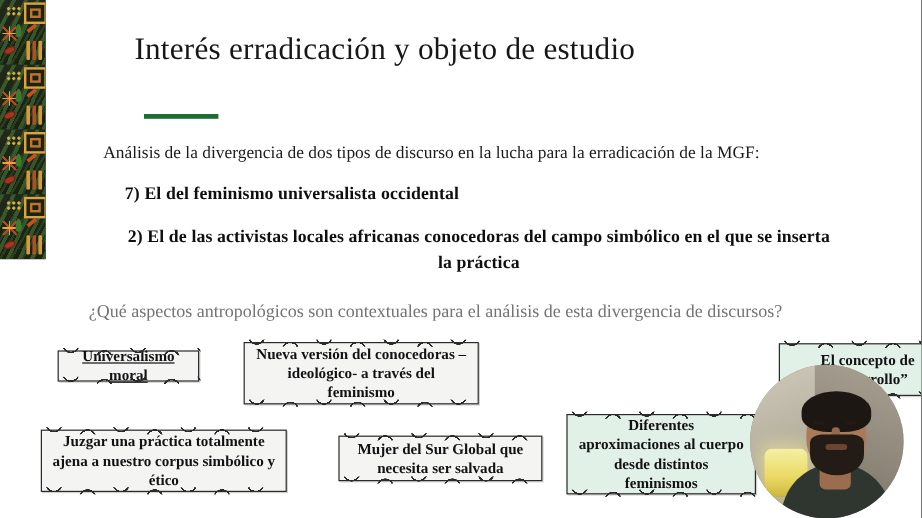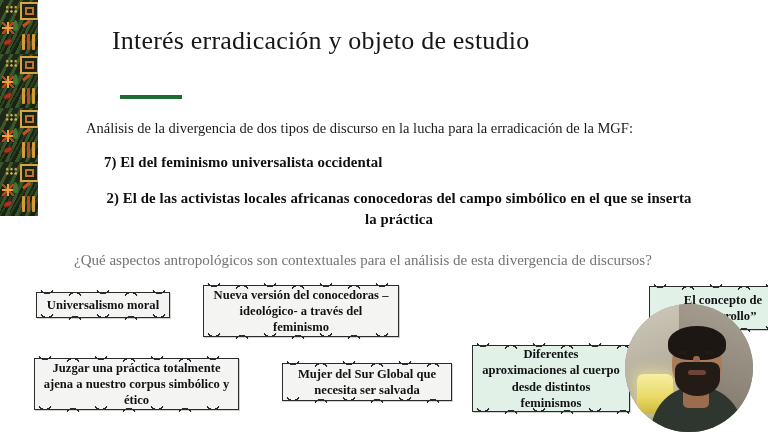--- a/index.html
+++ b/index.html
@@ -161,21 +161,21 @@
       radial-gradient(circle at 68px -3px, transparent 6px, #2b2b2b 6px 7.2px, transparent 7.4px),
       radial-gradient(circle at 96px 9px, transparent 6px, #2b2b2b 6px 7.2px, transparent 7.4px),
       radial-gradient(circle at 124px -3px, transparent 6px, #2b2b2b 6px 7.2px, transparent 7.4px),
       radial-gradient(circle at 152px 9px, transparent 6px, #2b2b2b 6px 7.2px, transparent 7.4px),
       radial-gradient(circle at 180px -3px, transparent 6px, #2b2b2b 6px 7.2px, transparent 7.4px);
     pointer-events: none;
   }
   .note::before { top: -3px; }
   .note::after  { bottom: -3px; }
 
-  #note-universalismo { left: 36px;  top: 292px; width: 134px; height: 26px; font-size: 12.6px; }
+  #note-universalismo { left: 48px;  top: 292px; width: 118px; height: 26px; font-size: 12.6px; text-decoration: underline; }
   #note-colonialismo  { left: 203px; top: 285px; width: 196px; height: 52px; font-size: 12.6px; }
   #note-etnocidio     { left: 418px; top: 288px; width: 201px; height: 38px; font-size: 12.6px; }
   #note-concepto      { left: 649px; top: 286px; width: 148px; height: 44px; font-size: 12.6px; }
   #note-juzgar        { left: 34px;  top: 358px; width: 205px; height: 52px; font-size: 12.6px; }
   #note-mujer         { left: 272px; top: 363px; width: 170px; height: 38px; font-size: 12.6px; margin-left: 10px; }
   #note-diferentes    { left: 472px; top: 345px; width: 158px; height: 67px; font-size: 12.6px; }
 
   
   #webcam {
     position: absolute;

